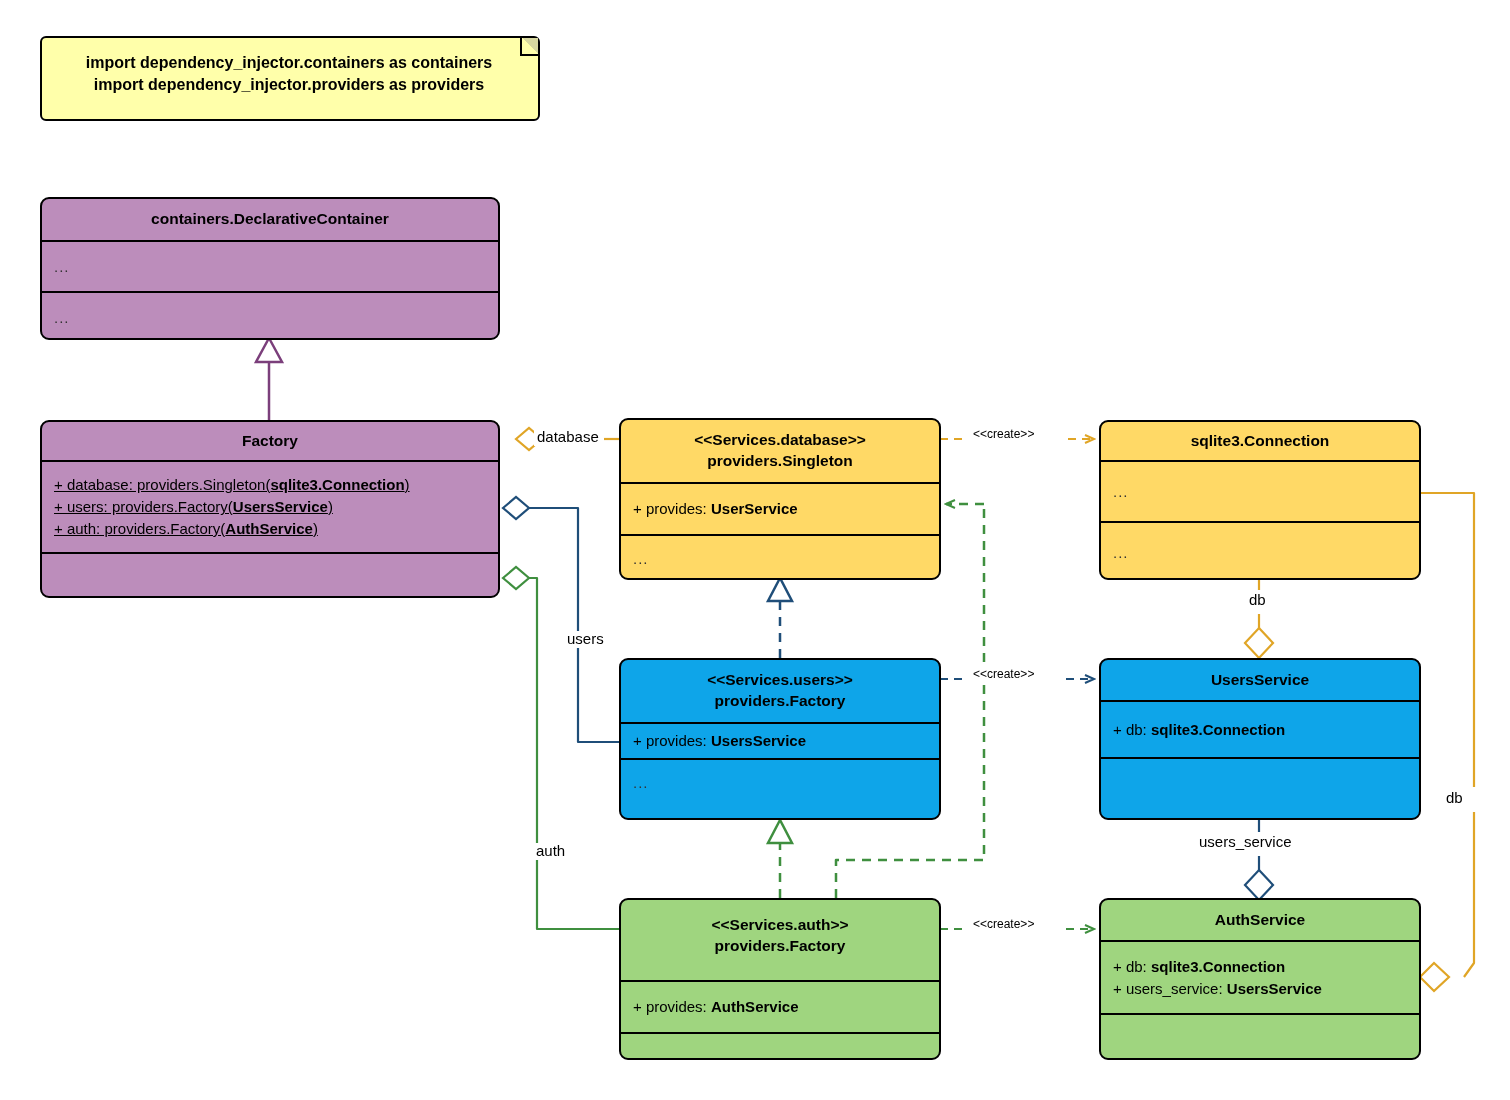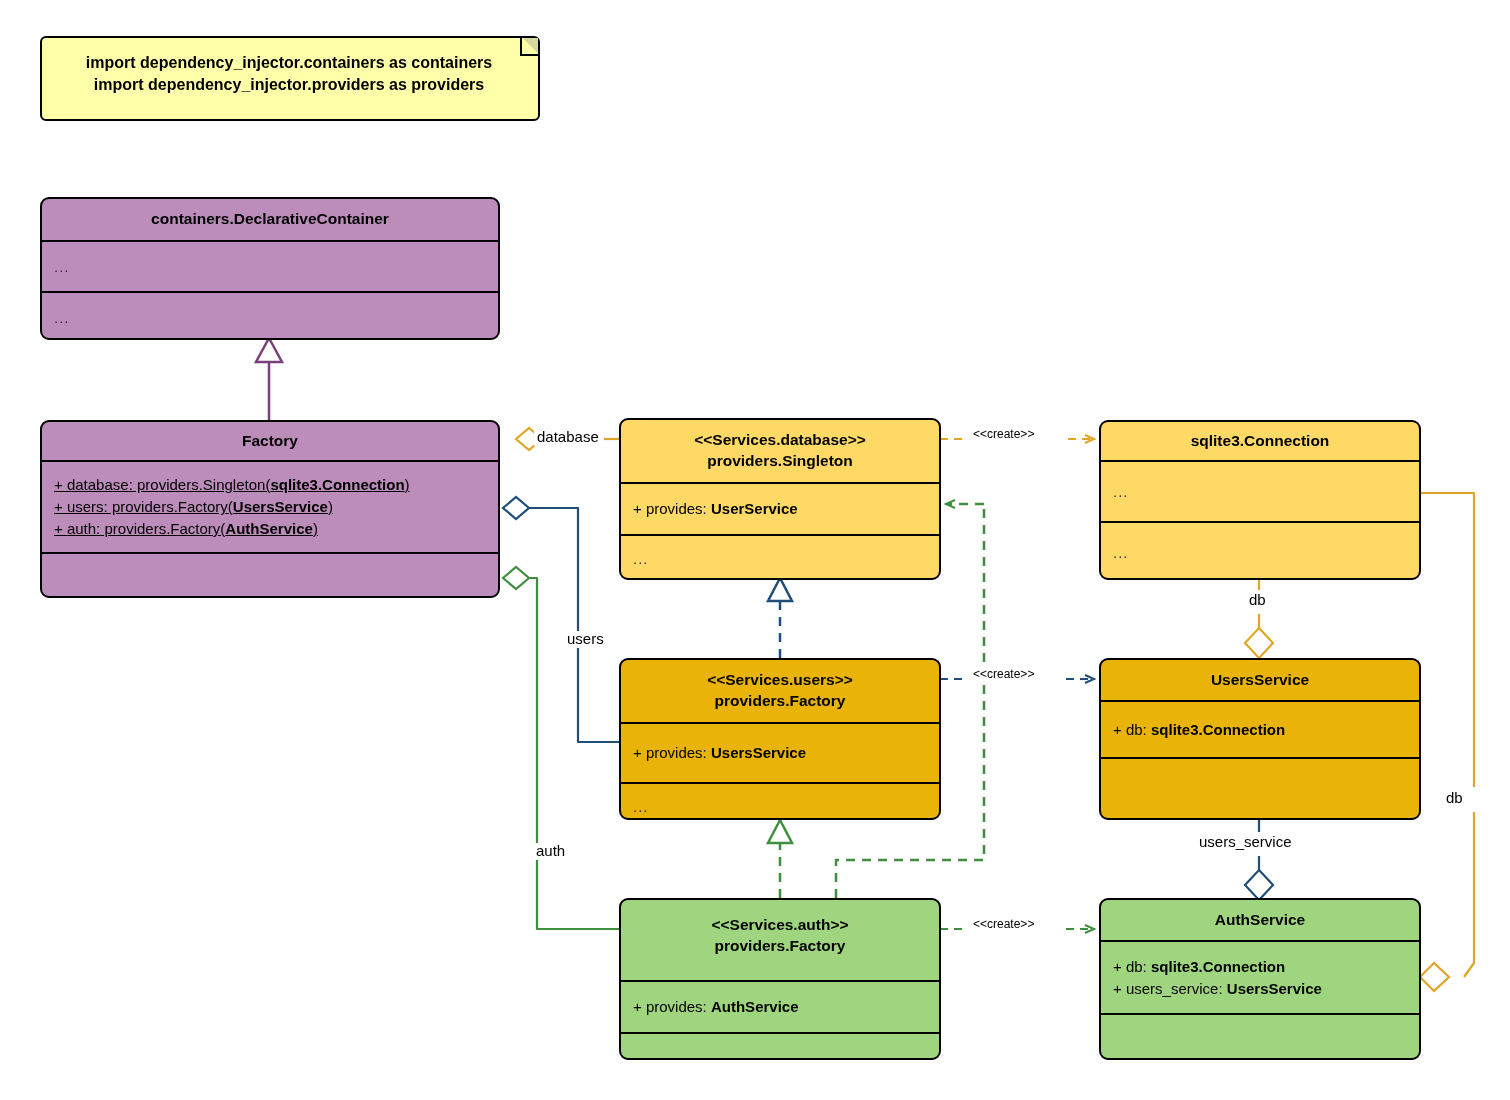--- a/index.html
+++ b/index.html
@@ -88,21 +88,21 @@
     justify-content: center;
   }
   .attr { white-space: nowrap; }
   .attr b { font-weight: bold; }
   .attr.underline { text-decoration: underline; }
   .dots { color: #333; letter-spacing: 1px; }
 
   
   .theme-purple { background: #bc8dbb; }
   .theme-yellow { background: #ffd966; }
-  .theme-blue   { background: #eab308; }
+  .theme-blue   { background: #0ea5e9; }
   .theme-green  { background: #9fd57f; }
 
   
   .elabel {
     position: absolute;
     font-size: 15px;
     color: #000;
     background: #ffffff;
     padding: 0 3px;
     white-space: nowrap;
@@ -260,21 +260,21 @@
     </div>
   </div>
 
   <div class="umlbox theme-blue" style="left:619px; top:658px; width:322px; height:162px;">
     <div style="height:62px;">
       <div class="uml-title">
         <span>&lt;&lt;Services.users&gt;&gt;</span>
         <span>providers.Factory</span>
       </div>
     </div>
-    <div class="uml-compartment" style="height:60px;">
+    <div class="uml-compartment" style="height:36px;">
       <div class="attr"><span>+ provides: </span><b>UsersService</b></div>
     </div>
     <div class="uml-compartment" style="height:48px;">
       <span class="dots">...</span>
     </div>
   </div>
 
   <div class="umlbox theme-blue" style="left:1099px; top:658px; width:322px; height:162px;">
     <div style="height:40px;">
       <div class="uml-title">UsersService</div>

